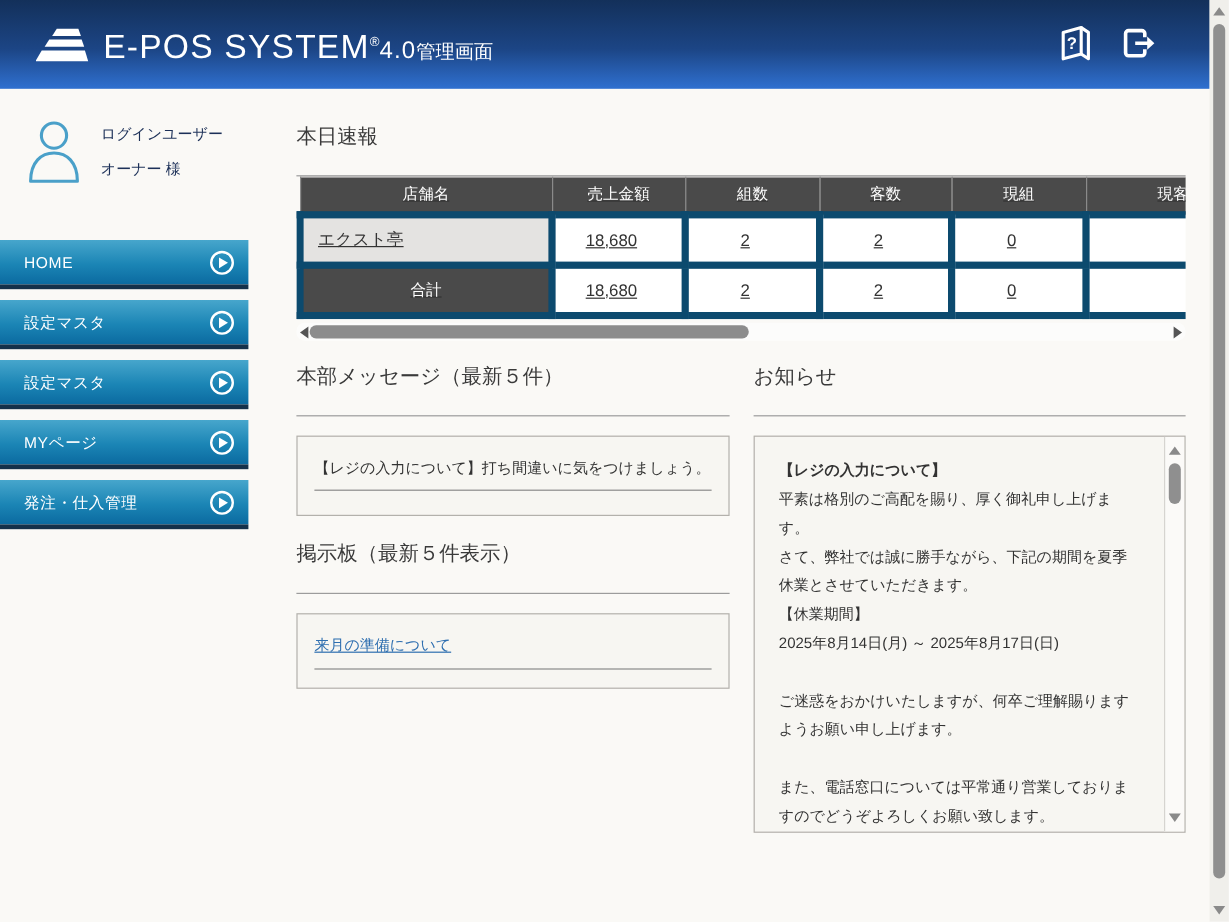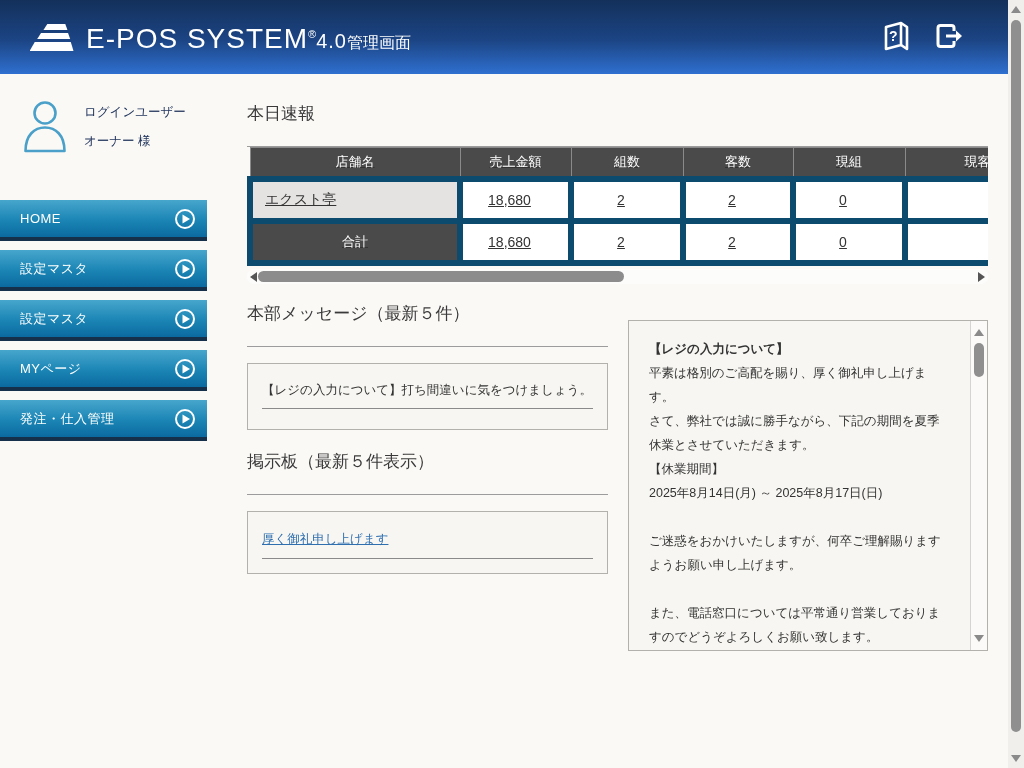--- a/index.html
+++ b/index.html
@@ -254,26 +254,27 @@
   <div class="columns">
     <div class="col-left">
       <h2 class="section-heading">本部メッセージ（最新５件）</h2>
       <div class="box hq-box">
         <div class="hq-item">【レジの入力について】打ち間違いに気をつけましょう。</div>
       </div>
 
       <h2 class="section-heading board-heading">掲示板（最新５件表示）</h2>
       <div class="box board-box">
         <div class="board-item">
-          <a href="#">厚く御礼申し上げます</a>
+          <a href="#">来月の準備について</a>
         </div>
       </div>
     </div>
 
     <div class="col-right">
+      <h2 class="section-heading">お知らせ</h2>
       <div class="box notice-box">
         <div class="notice-content">
           <div class="notice-item">
             <div class="notice-title">【レジの入力について】</div>
             <div class="notice-body">平素は格別のご高配を賜り、厚く御礼申し上げます。
 さて、弊社では誠に勝手ながら、下記の期間を夏季休業とさせていただきます。
 【休業期間】
 2025年8月14日(月) ～ 2025年8月17日(日)
 
 ご迷惑をおかけいたしますが、何卒ご理解賜りますようお願い申し上げます。

